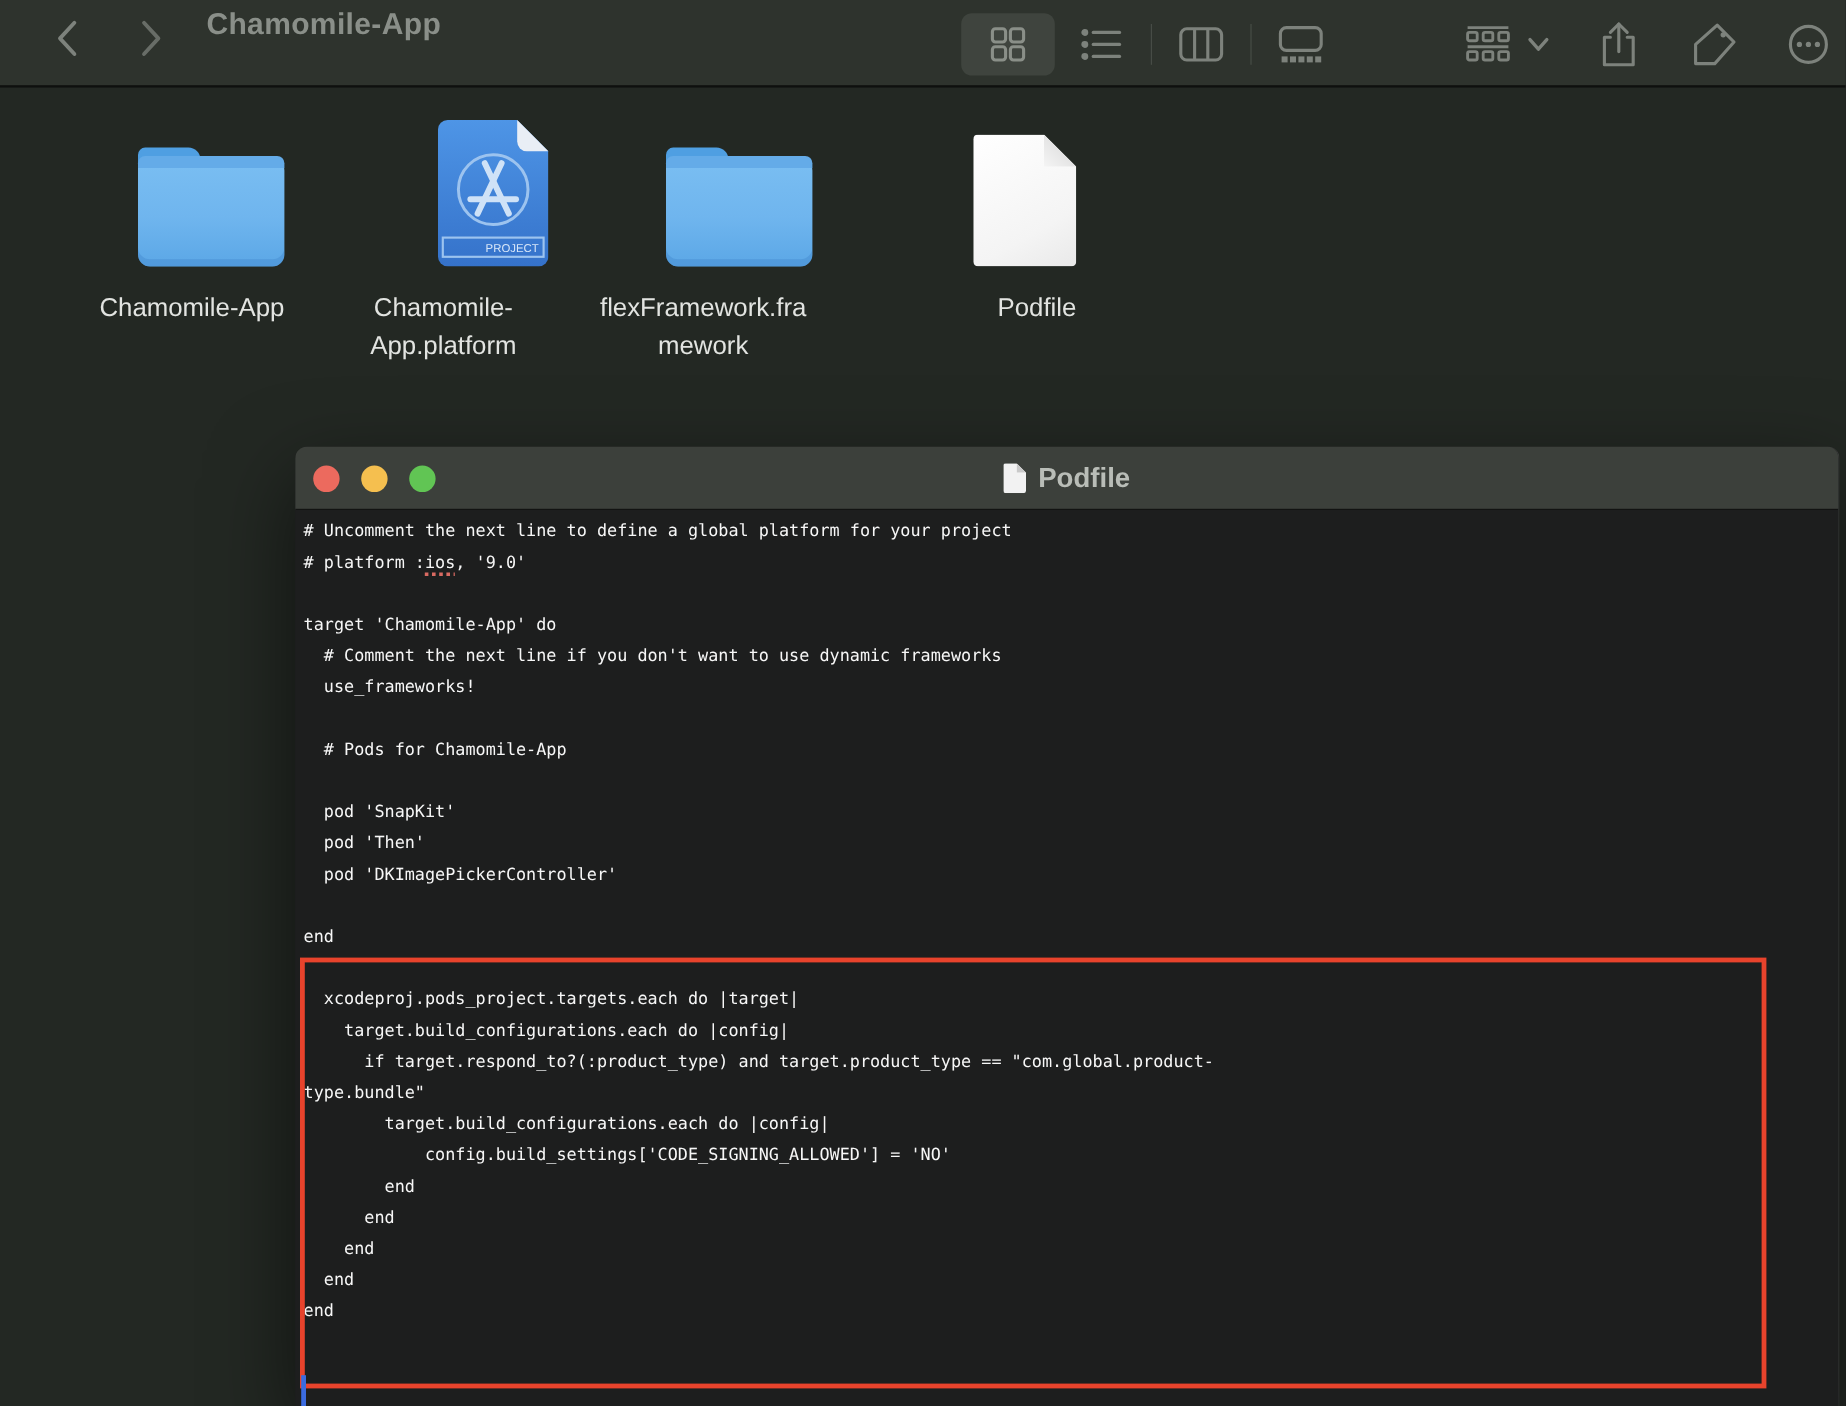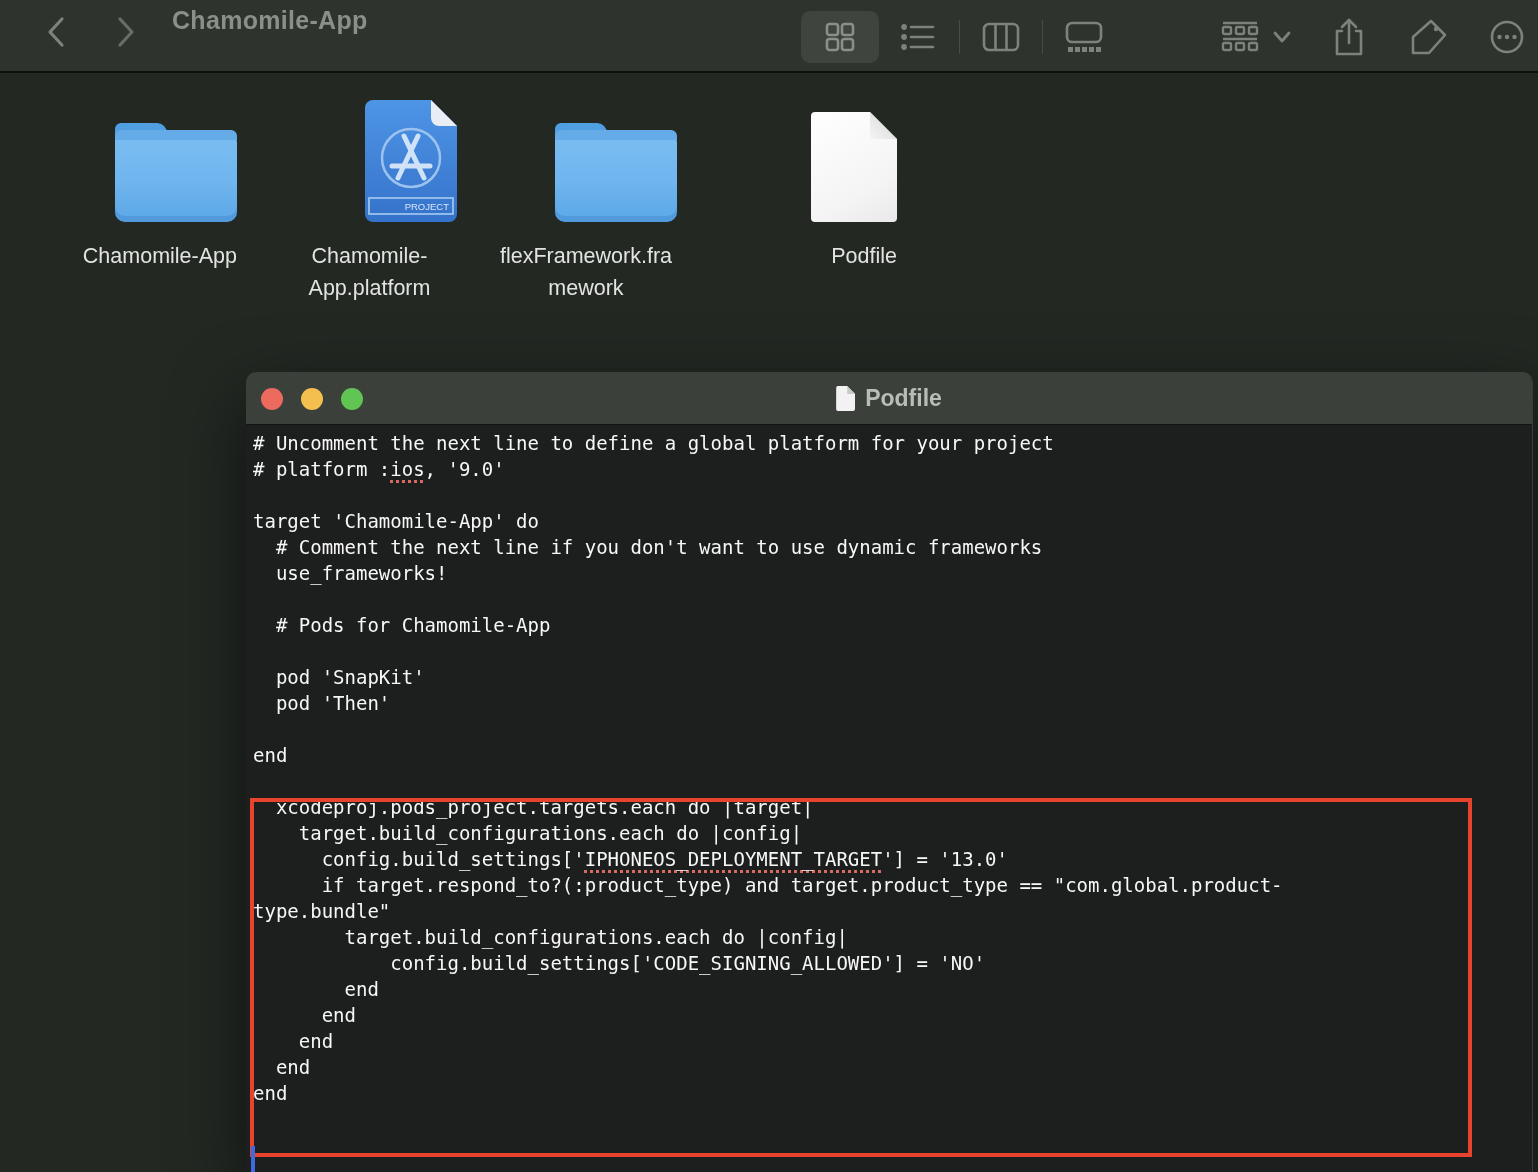--- a/index.html
+++ b/index.html
@@ -63,21 +63,21 @@
                        display:flex; align-items:center; justify-content:center; gap:10px; }
   .editor-title { font-size:23px; font-weight:700; color:#b9bdb7; }
   .mini-doc { position:relative; width:19px; height:25px; background:#f2f2f2; border-radius:2px;
               clip-path:polygon(0 0, calc(100% - 8px) 0, 100% 8px, 100% 100%, 0 100%); }
   .mini-doc::after { content:""; position:absolute; right:0; top:0; width:8px; height:8px;
               background:#c9c9c9; clip-path:polygon(0 0, 100% 100%, 0 100%); }
 
   .editor-content { position:relative; width:100%; height:747px; background:#1d1e1e;
                     padding:5px 0 0 7px;
                     font-family:"DejaVu Sans Mono","Liberation Mono",monospace;
-                    font-size:19px; line-height:26px; color:#f7f7f7; overflow:hidden; }
+                    font-size:14px; line-height:26px; color:#f7f7f7; overflow:hidden; }
   .code-line { white-space:pre; }
   .spell { text-decoration:underline dotted #d96a62 2.5px; text-underline-offset:4px; }
 
   .highlight-box { position:absolute; left:4px; top:373px; width:1222px; height:359px;
                    border:4px solid #e8432c; pointer-events:none; }
   .text-caret { position:absolute; left:5px; top:721px; width:4px; height:26px;
                 background:#3b6be0; }
 
   svg { display:block; }
 </style>
@@ -270,26 +270,26 @@
         <div class="code-line"># platform :<span class="spell">ios</span>, '9.0'</div>
         <div class="code-line">&nbsp;</div>
         <div class="code-line">target 'Chamomile-App' do</div>
         <div class="code-line">  # Comment the next line if you don't want to use dynamic frameworks</div>
         <div class="code-line">  use_frameworks!</div>
         <div class="code-line">&nbsp;</div>
         <div class="code-line">  # Pods for Chamomile-App</div>
         <div class="code-line">&nbsp;</div>
         <div class="code-line">  pod 'SnapKit'</div>
         <div class="code-line">  pod 'Then'</div>
+        <div class="code-line">  pod 'DKImagePickerController'</div>
         <div class="code-line">&nbsp;</div>
         <div class="code-line">end</div>
         <div class="code-line">&nbsp;</div>
         <div class="code-line">  xcodeproj.pods_project.targets.each do |target|</div>
         <div class="code-line">    target.build_configurations.each do |config|</div>
-        <div class="code-line">      config.build_settings['<span class="spell">IPHONEOS_DEPLOYMENT_TARGET</span>'] = '13.0'</div>
         <div class="code-line">      if target.respond_to?(:product_type) and target.product_type == "com.global.product-</div>
         <div class="code-line">type.bundle"</div>
         <div class="code-line">        target.build_configurations.each do |config|</div>
         <div class="code-line">            config.build_settings['CODE_SIGNING_ALLOWED'] = 'NO'</div>
         <div class="code-line">        end</div>
         <div class="code-line">      end</div>
         <div class="code-line">    end</div>
         <div class="code-line">  end</div>
         <div class="code-line">end</div>
       </div>

